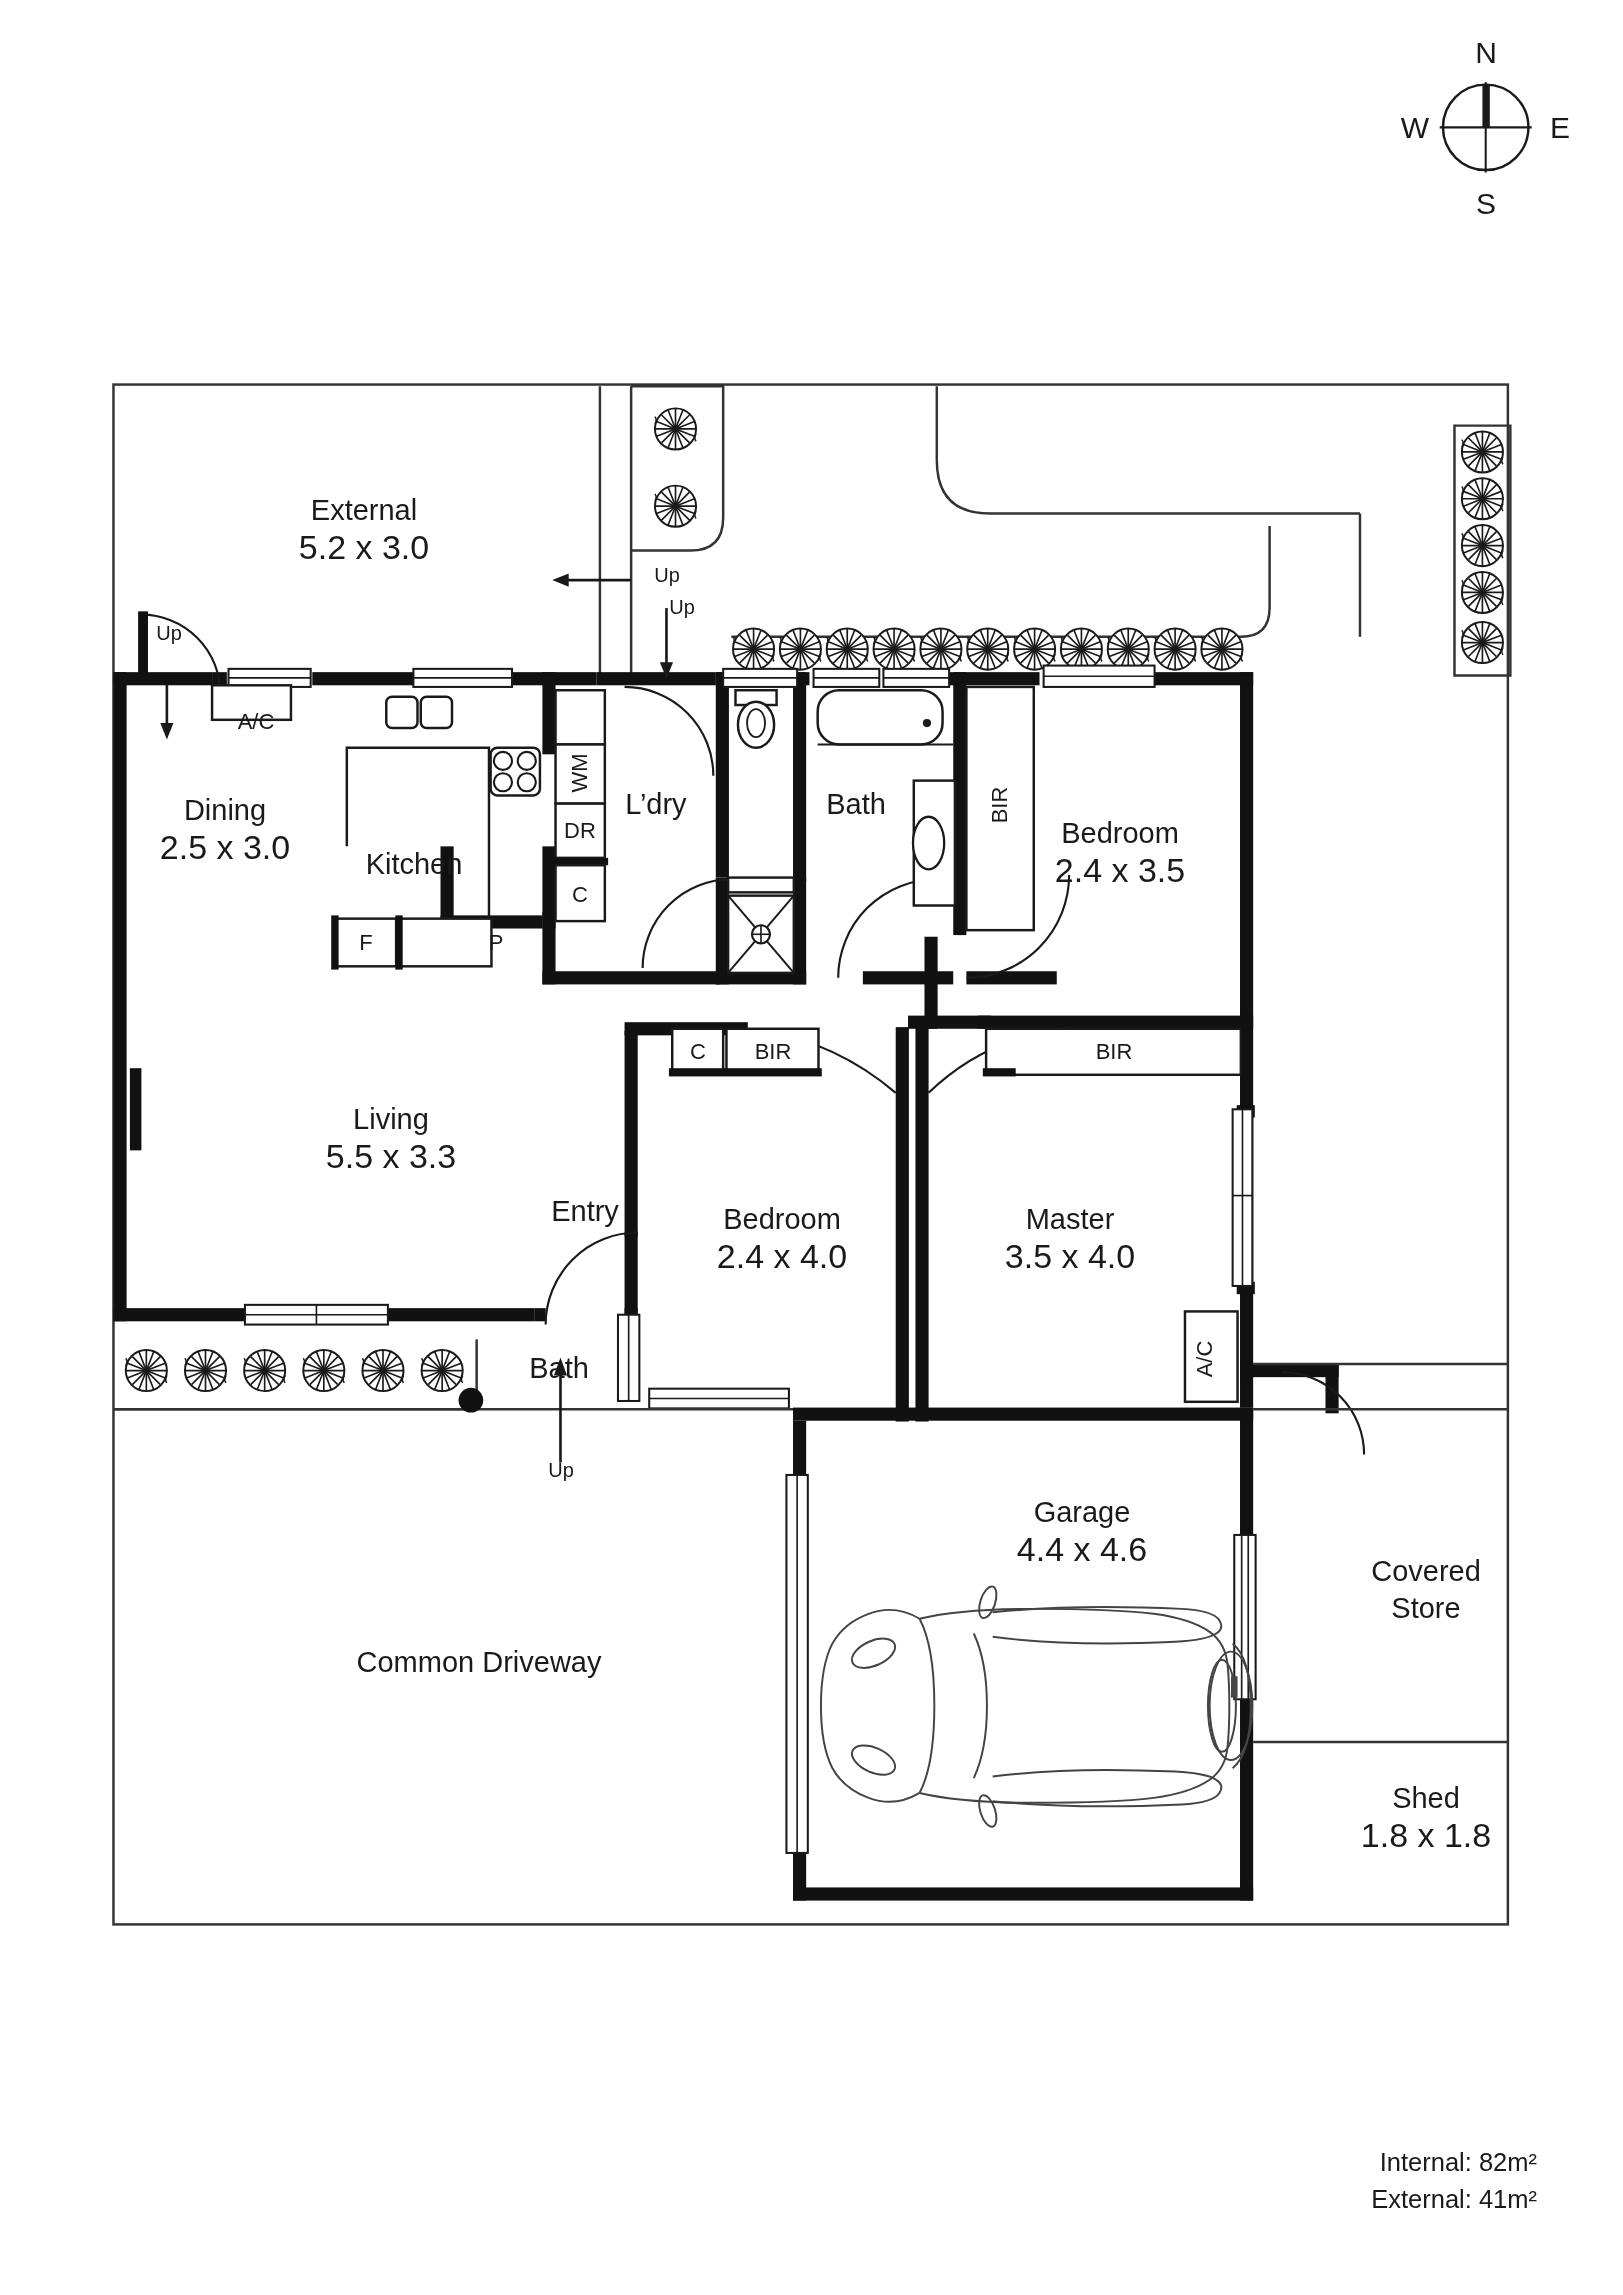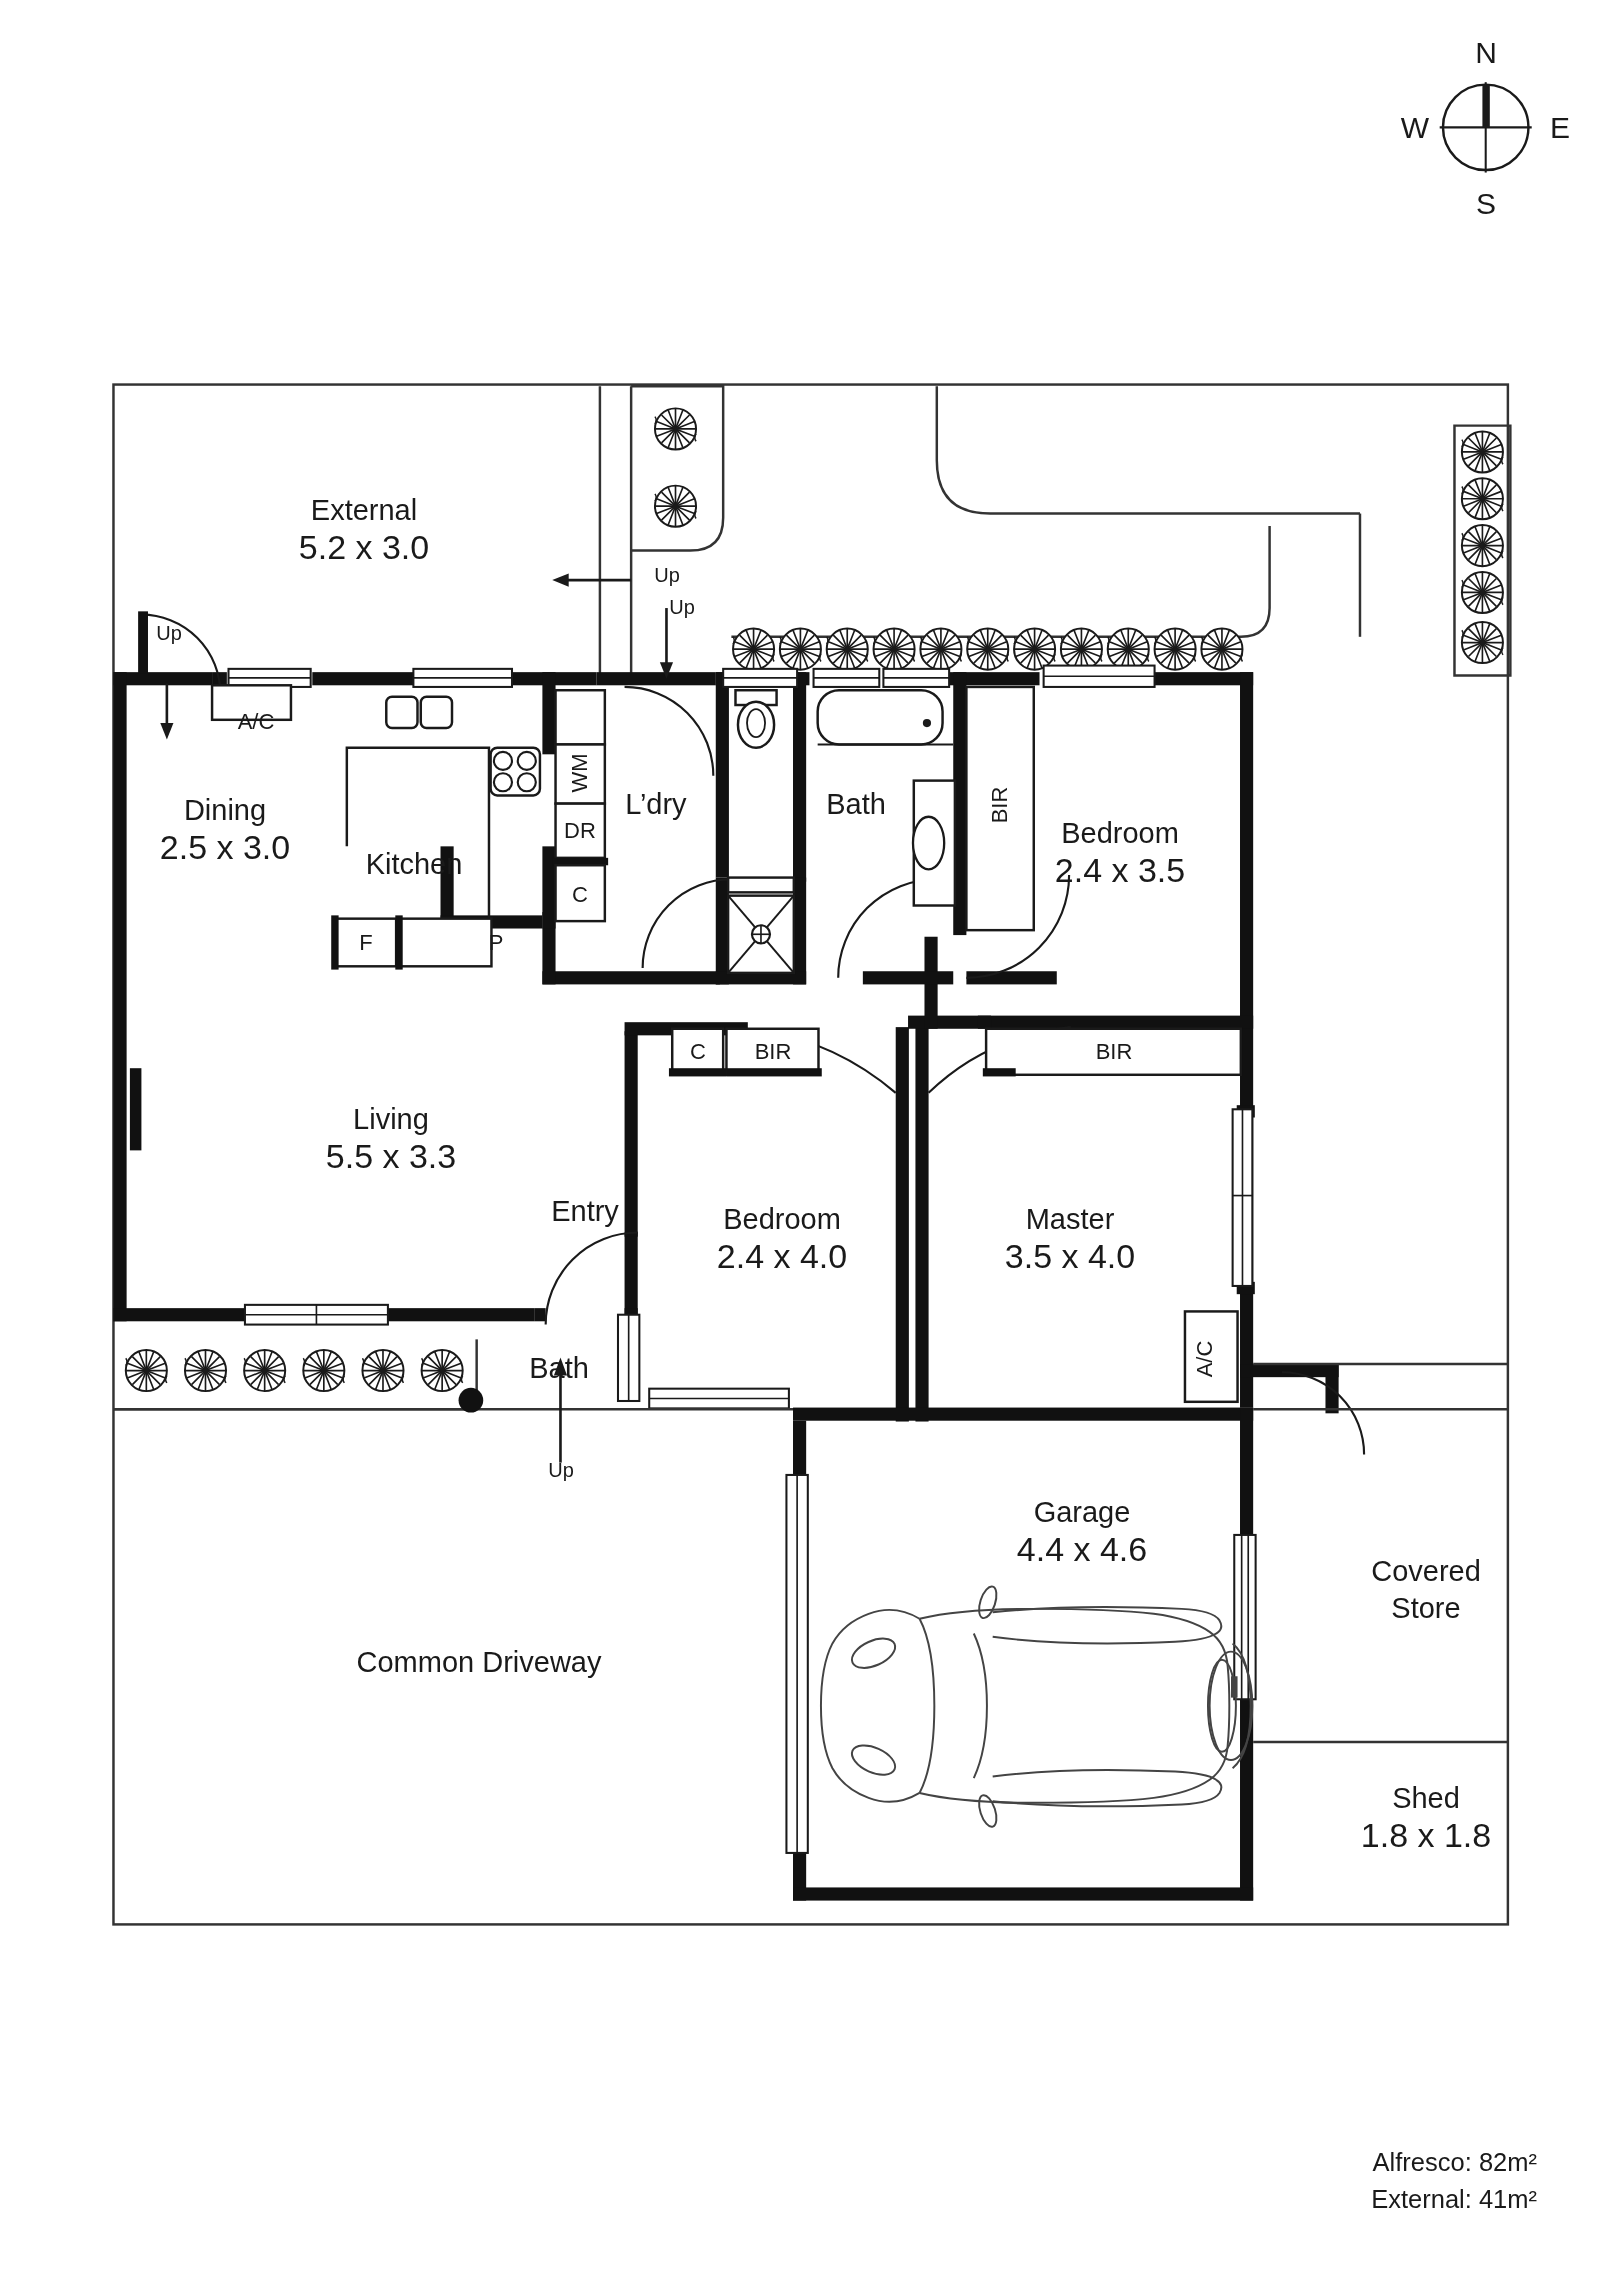--- a/index.html
+++ b/index.html
@@ -438,17 +438,17 @@
 
   <div class="lbl lbl-room ctr" style="left:1082px; top:1512px;">Garage</div>
   <div class="lbl lbl-dim ctr" style="left:1082px; top:1549px;">4.4 x 4.6</div>
 
   <div class="lbl lbl-room ctr" style="left:1426px; top:1571px;text-align:right;">Covered</div>
   <div class="lbl lbl-room ctr" style="left:1426px; top:1608px;">Store</div>
 
   <div class="lbl lbl-room ctr" style="left:1426px; top:1798px;">Shed</div>
   <div class="lbl lbl-dim ctr" style="left:1426px; top:1835px;">1.8 x 1.8</div>
 
-  <div class="lbl lbl-area" style="left:1151px; top:2148px; width:386px;">Alfresco: 82m²</div>
+  <div class="lbl lbl-area" style="left:1151px; top:2148px; width:386px;">Internal: 82m²</div>
   <div class="lbl lbl-area" style="left:1151px; top:2185px; width:386px;">External: 41m²</div>
 
 </div>
 
 
 </body></html>

